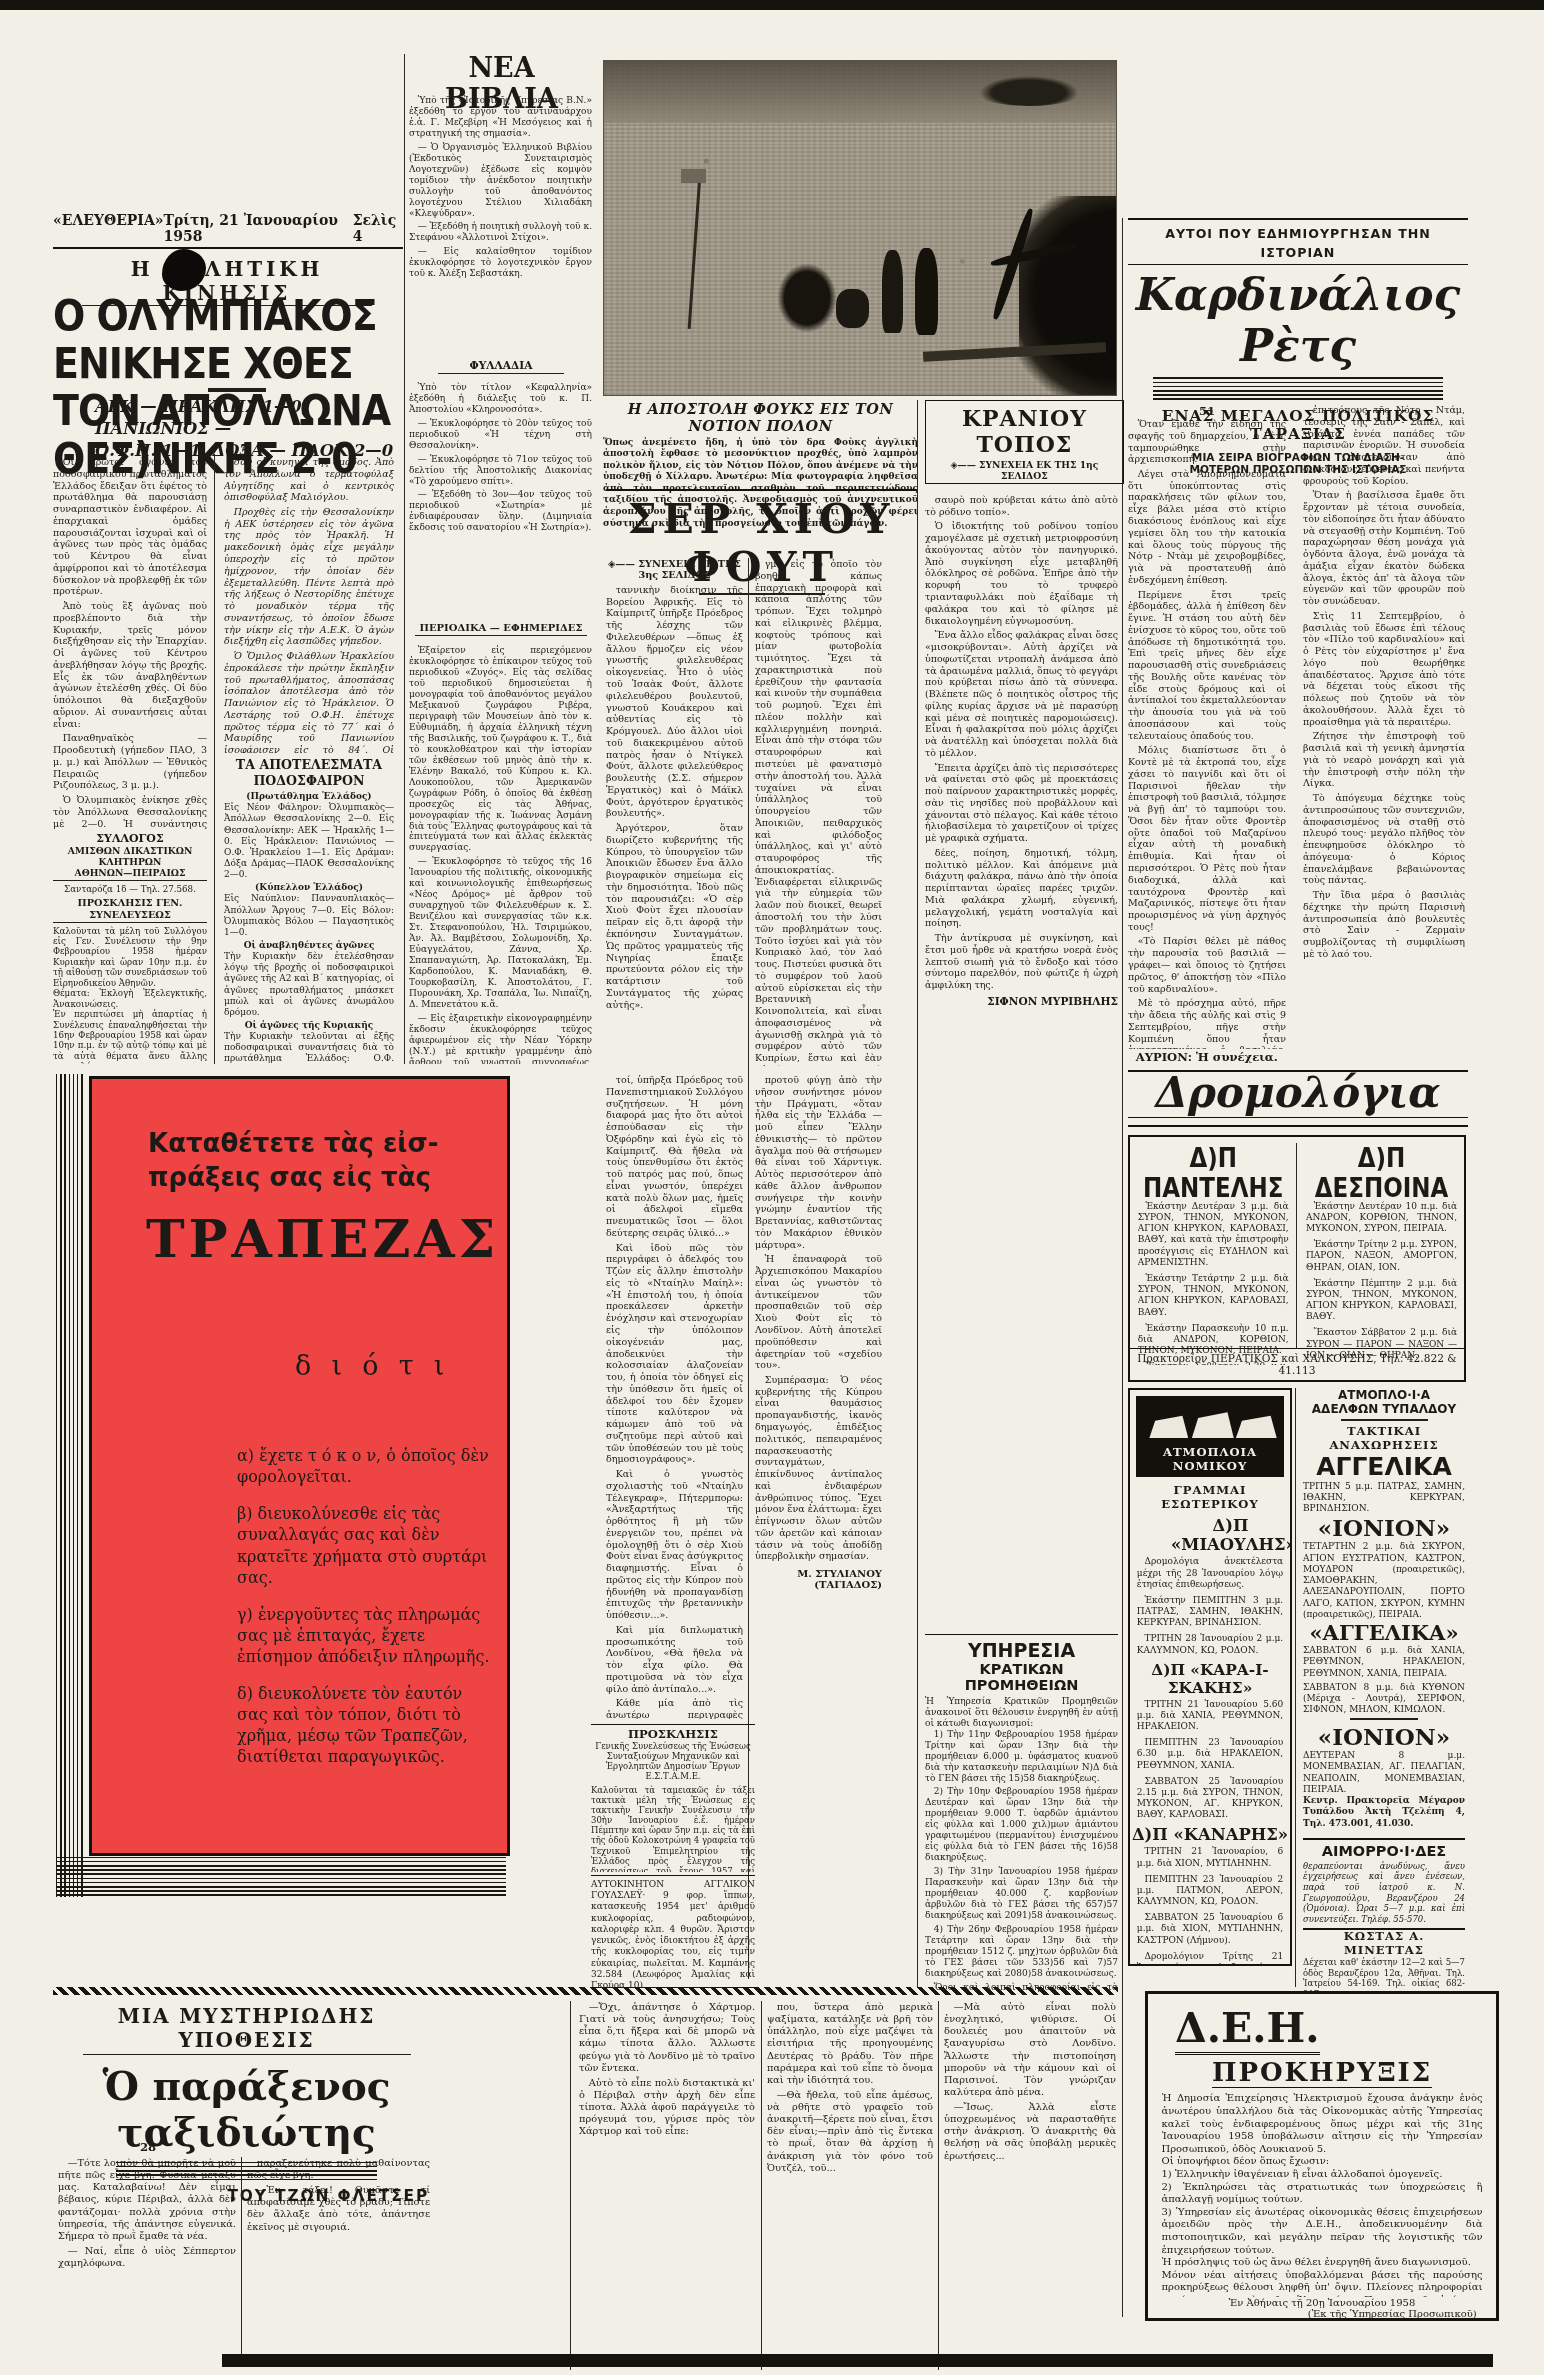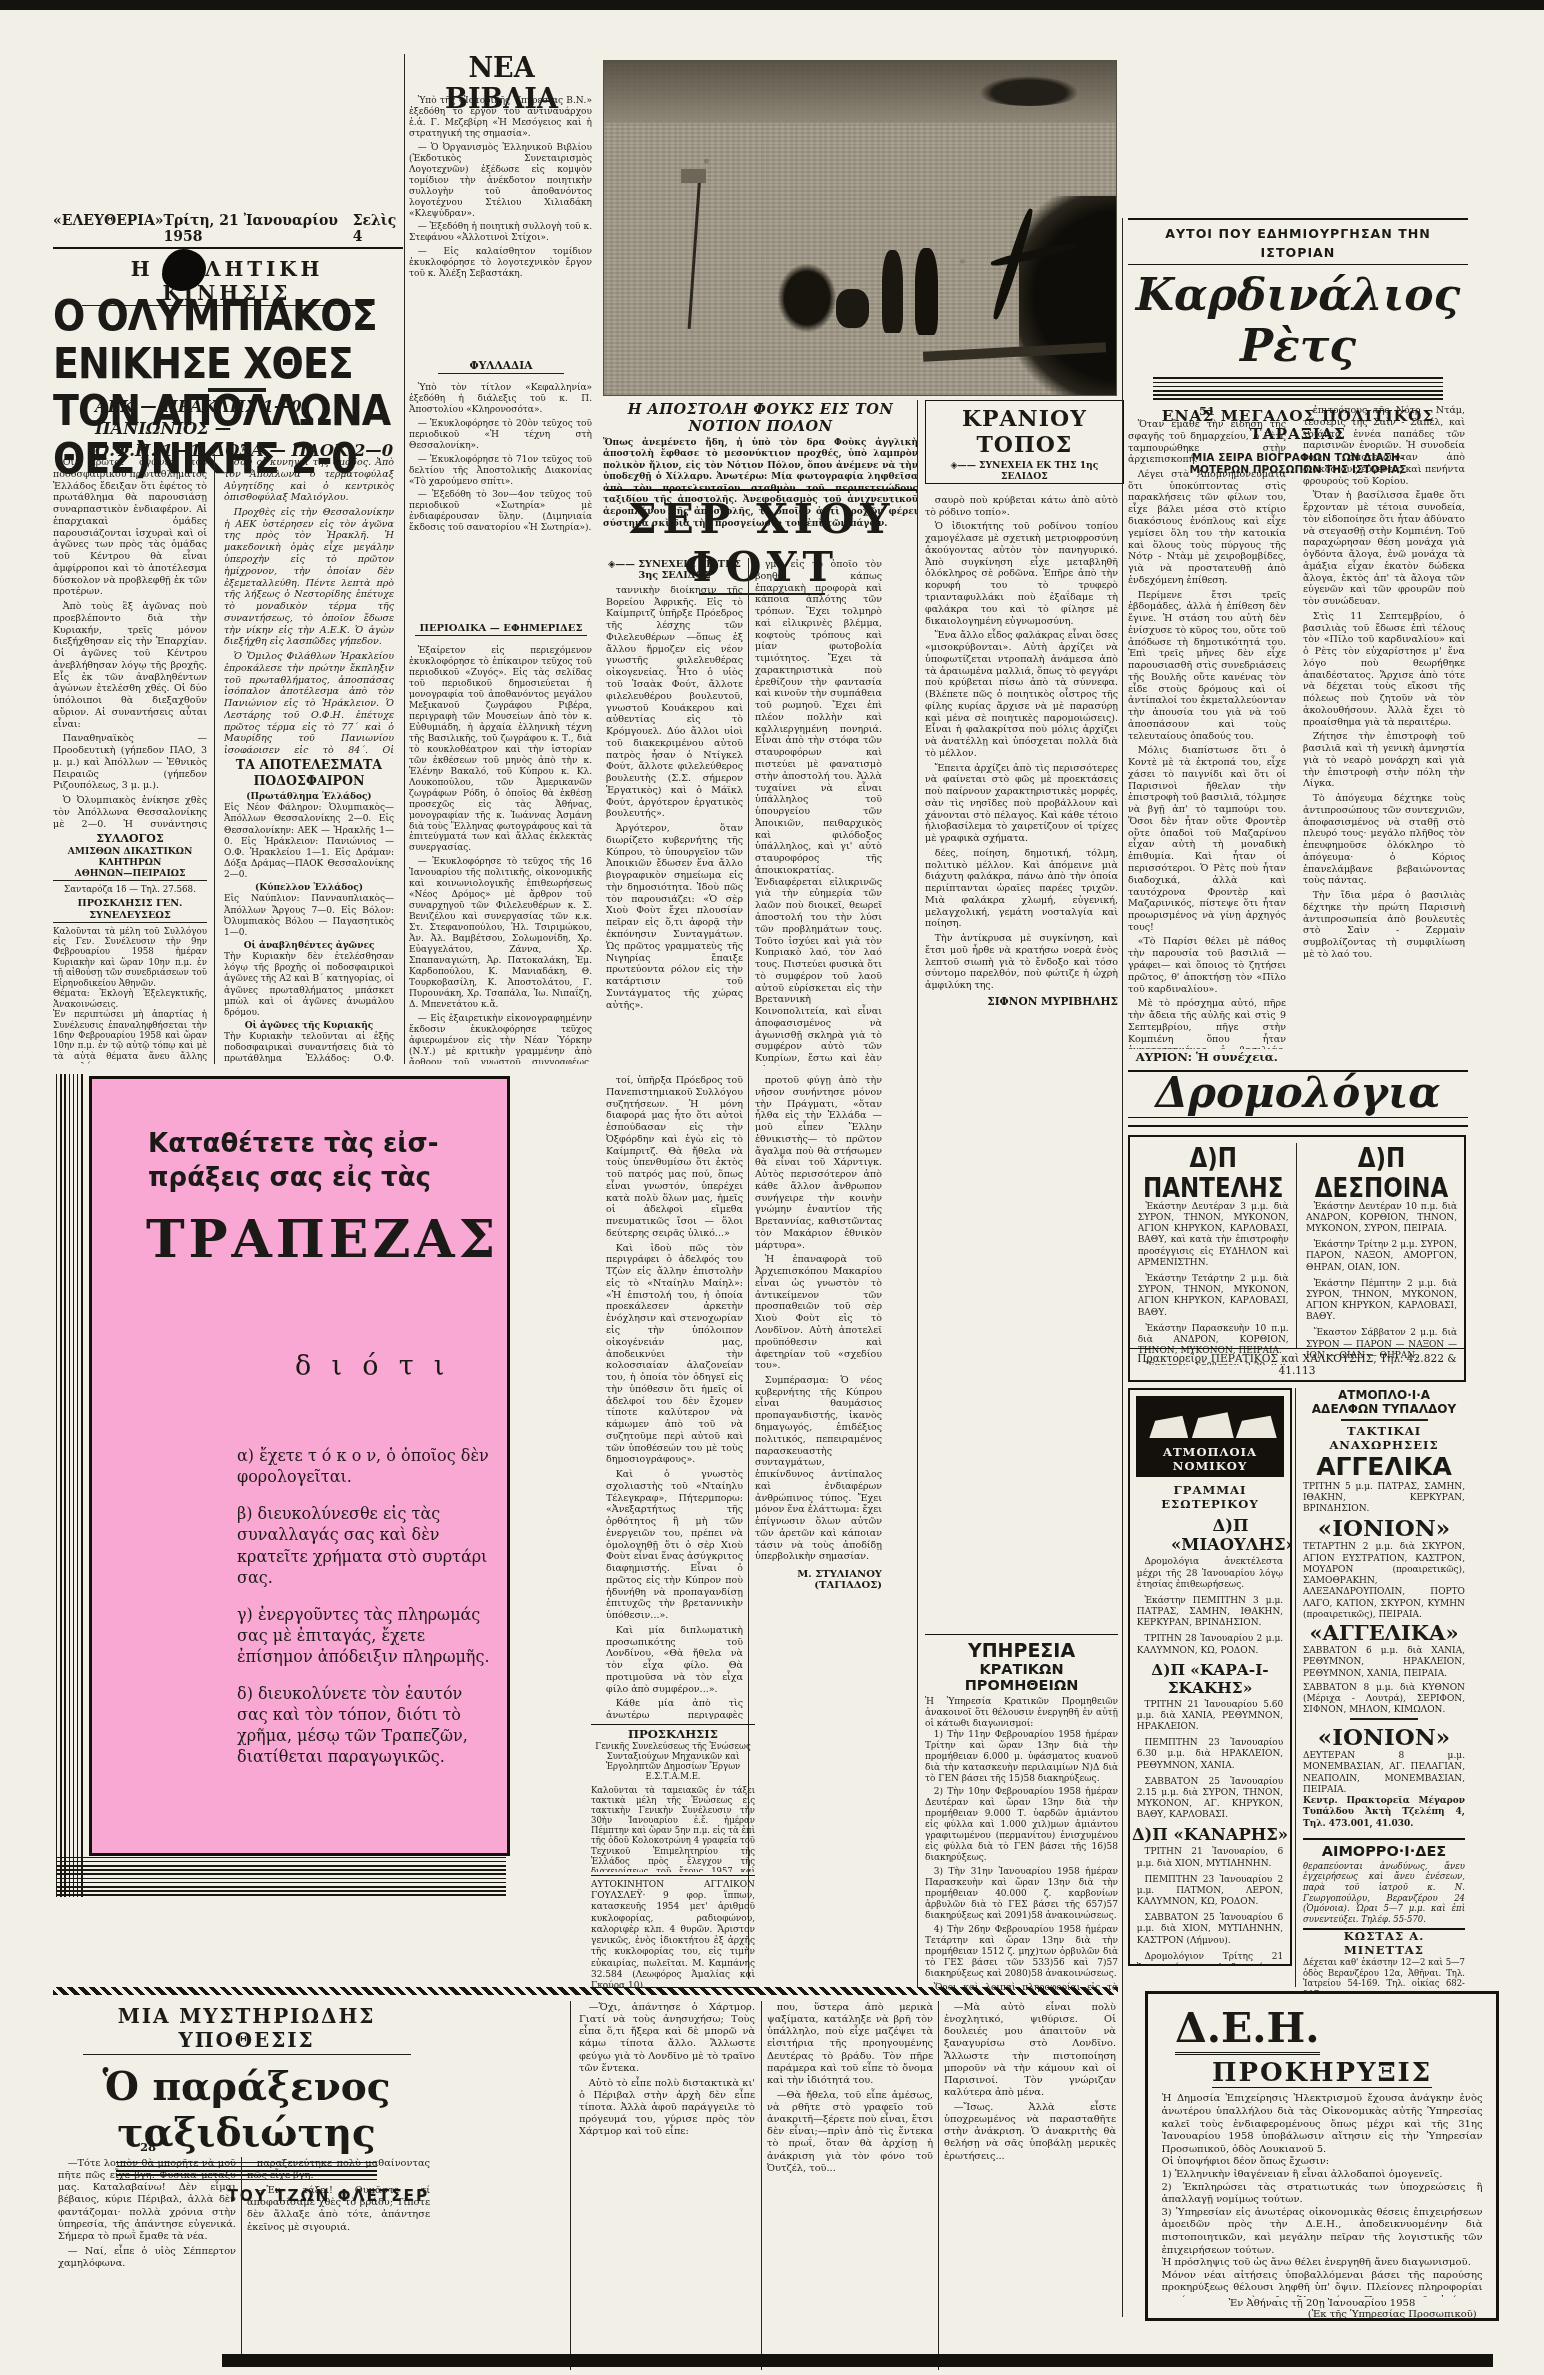--- a/index.html
+++ b/index.html
@@ -157,21 +157,21 @@
         <p>Ἀργότερον, ὅταν διωρίζετο κυβερνήτης τῆς Κύπρου, τὸ ὑπουργεῖον τῶν Ἀποικιῶν ἔδωσεν ἕνα ἄλλο βιογραφικὸν σημείωμα εἰς τὴν δημοσιότητα. Ἰδοὺ πῶς τὸν παρουσιάζει: «Ὁ σὲρ Χιοὺ Φοὺτ ἔχει πλουσίαν πεῖραν εἰς ὅ,τι ἀφορᾷ τὴν ἐκπόνησιν Συνταγμάτων. Ὡς πρῶτος γραμματεὺς τῆς Νιγηρίας ἔπαιξε πρωτεύοντα ρόλον εἰς τὴν κατάρτισιν τοῦ Συντάγματος τῆς χώρας αὐτῆς».</p>
       </div>
   </div>
   <div class="abs bcol j clip" style="left:755px;top:558px;width:127px;height:508px;">
       <p>γμα εἰς τὸ ὁποῖο τὸν βοηθεῖ ἡ κάπως ἐπαρχιακὴ προφορὰ καὶ κάποια ἁπλότης τῶν τρόπων. Ἔχει τολμηρὸ καὶ εἰλικρινὲς βλέμμα, κοφτοὺς τρόπους καὶ μίαν φωτοβολία τιμιότητος. Ἔχει τὰ χαρακτηριστικὰ ποὺ ἐρεθίζουν τὴν φαντασία καὶ κινοῦν τὴν συμπάθεια τοῦ ρωμηοῦ. Ἔχει ἐπὶ πλέον πολλὴν καὶ καλλιεργημένη πονηριά. Εἶναι ἀπὸ τὴν στόφα τῶν σταυροφόρων καὶ πιστεύει μὲ φανατισμὸ στὴν ἀποστολή του. Ἀλλὰ τυχαίνει νὰ εἶναι ὑπάλληλος τοῦ ὑπουργείου τῶν Ἀποικιῶν, πειθαρχικὸς καὶ φιλόδοξος ὑπάλληλος, καὶ γι' αὐτὸ σταυροφόρος τῆς ἀποικιοκρατίας. Ἐνδιαφέρεται εἰλικρινῶς γιὰ τὴν εὐημερία τῶν λαῶν ποὺ διοικεῖ, θεωρεῖ ἀποστολή του τὴν λύσι τῶν προβλημάτων τους. Τοῦτο ἰσχύει καὶ γιὰ τὸν Κυπριακὸ λαό, τὸν λαό τους. Πιστεύει φυσικὰ ὅτι τὸ συμφέρον τοῦ λαοῦ αὐτοῦ εὑρίσκεται εἰς τὴν Βρεταννικὴ Κοινοπολιτεία, καὶ εἶναι ἀποφασισμένος νὰ ἀγωνισθῇ σκληρὰ γιὰ τὸ συμφέρον αὐτὸ τῶν Κυπρίων, ἔστω καὶ ἐὰν αὐτοὶ τὸ ἀντιλαμβάνονται διαφορετικὰ —Ἰσραηλίτας. Προσβλέπει</p>
     </div>
   <div class="abs bcol j clip" style="left:606px;top:1074px;width:137px;height:645px;">
       <p>τοί, ὑπῆρξα Πρόεδρος τοῦ Πανεπιστημιακοῦ Συλλόγου συζητήσεων. Ἡ μόνη διαφορά μας ἦτο ὅτι αὐτοὶ ἐσπούδασαν εἰς τὴν Ὀξφόρδην καὶ ἐγὼ εἰς τὸ Καίμπριτζ. Θὰ ἤθελα νὰ τοὺς ὑπενθυμίσω ὅτι ἐκτὸς τοῦ πατρός μας πού, ὅπως εἶναι γνωστόν, ὑπερέχει κατὰ πολὺ ὅλων μας, ἡμεῖς οἱ ἀδελφοὶ εἴμεθα πνευματικῶς ἴσοι — ὅλοι δεύτερης σειρᾶς ὑλικό...»</p>
       <p>Καὶ ἰδοὺ πῶς τὸν περιγράφει ὁ ἀδελφός του Τζὼν εἰς ἄλλην ἐπιστολὴν εἰς τὸ «Νταίηλυ Μαίηλ»: «Ἡ ἐπιστολή του, ἡ ὁποία προεκάλεσεν ἀρκετὴν ἐνόχλησιν καὶ στενοχωρίαν εἰς τὴν ὑπόλοιπον οἰκογένειάν μας, ἀποδεικνύει τὴν κολοσσιαίαν ἀλαζονείαν του, ἡ ὁποία τὸν ὁδηγεῖ εἰς τὴν ὑπόθεσιν ὅτι ἡμεῖς οἱ ἀδελφοί του δὲν ἔχομεν τίποτε καλύτερον νὰ κάμωμεν ἀπὸ τοῦ νὰ συζητοῦμε περὶ αὐτοῦ καὶ τῶν ὑποθέσεών του μὲ τοὺς δημοσιογράφους».</p>
       <p>Καὶ ὁ γνωστὸς σχολιαστὴς τοῦ «Νταίηλυ Τέλεγκραφ», Πήτερμπορω: «Ἀνεξαρτήτως τῆς ὀρθότητος ἢ μὴ τῶν ἐνεργειῶν του, πρέπει νὰ ὁμολογηθῇ ὅτι ὁ σὲρ Χιοὺ Φοὺτ εἶναι ἕνας ἀσύγκριτος διαφημιστής. Εἶναι ὁ πρῶτος εἰς τὴν Κύπρον ποὺ ἠδυνήθη νὰ προπαγανδίσῃ ἐπιτυχῶς τὴν βρεταννικὴν ὑπόθεσιν...».</p>
-      <p>Καὶ μία διπλωματικὴ προσωπικότης τοῦ Λονδίνου, «Θὰ ἤθελα νὰ τὸν εἶχα φίλο. Θὰ προτιμοῦσα νὰ τὸν εἶχα φίλο ἀπὸ συμφέρον...».</p>
+      <p>Καὶ μία διπλωματικὴ προσωπικότης τοῦ Λονδίνου, «Θὰ ἤθελα νὰ τὸν εἶχα φίλο. Θὰ προτιμοῦσα νὰ τὸν εἶχα φίλο ἀπὸ ἀντίπαλο...».</p>
       <p>Κάθε μία ἀπὸ τὶς ἀνωτέρω περιγραφὲς συμπεριελήφθησαν γιατὶ παρουσιάζουν καὶ μίαν διαφορετικὴν πλευρὰν τοῦ χαρακτῆρος τοῦ νέου κυβερνήτου. Ἡ συνάντησις μαζί του πείθει ὅτι ἔχετε μπροστά σας μίαν ἐντυπωσιακὴ προσωπικότητα. Ἔχει τὸ χάρισμα νὰ εἶναι συμπαθής, πρᾶ-</p>
     </div>
   <div class="abs clip" style="left:755px;top:1074px;width:127px;height:906px;">
     <div class="bcol j">
         <p>προτοῦ φύγῃ ἀπὸ τὴν νῆσον συνήντησε μόνον τὴν Πράγματι, «ὅταν ἦλθα εἰς τὴν Ἑλλάδα —μοῦ εἶπεν Ἕλλην ἐθνικιστὴς— τὸ πρῶτον ἄγαλμα ποὺ θὰ στήσωμεν θὰ εἶναι τοῦ Χάρντιγκ. Αὐτὸς περισσότερον ἀπὸ κάθε ἄλλον ἄνθρωπον συνήγειρε τὴν κοινὴν γνώμην ἐναντίον τῆς Βρεταννίας, καθιστῶντας τὸν Μακάριον ἐθνικὸν μάρτυρα».</p>
         <p>Ἡ ἐπαναφορὰ τοῦ Ἀρχιεπισκόπου Μακαρίου εἶναι ὡς γνωστὸν τὸ ἀντικείμενον τῶν προσπαθειῶν τοῦ σὲρ Χιοὺ Φοὺτ εἰς τὸ Λονδῖνον. Αὐτὴ ἀποτελεῖ προϋπόθεσιν καὶ ἀφετηρίαν τοῦ «σχεδίου του».</p>
         <p>Συμπέρασμα: Ὁ νέος κυβερνήτης τῆς Κύπρου εἶναι θαυμάσιος προπαγανδιστής, ἱκανὸς δημαγωγός, ἐπιδέξιος πολιτικός, πεπειραμένος παρασκευαστὴς συνταγμάτων, ἐπικίνδυνος ἀντίπαλος καὶ ἐνδιαφέρων ἀνθρώπινος τύπος. Ἔχει μόνον ἕνα ἐλάττωμα: ἔχει ἐπίγνωσιν ὅλων αὐτῶν τῶν ἀρετῶν καὶ κάποιαν τάσιν νὰ τοὺς ἀποδίδῃ ὑπερβολικὴν σημασίαν.</p>
       </div>
     <div class="b r" style="font-size:10px;margin-top:5.8px;">Μ. ΣΤΥΛΙΑΝΟΥ (ΤΑΓΙΑΔΟΣ)</div>
   </div>
@@ -331,21 +331,21 @@
 2) Ἐκπληρώσει τὰς στρατιωτικάς των ὑποχρεώσεις ἢ ἀπαλλαγῇ νομίμως τούτων.
 3) Ὑπηρεσίαν εἰς ἀνωτέρας οἰκονομικὰς θέσεις ἐπιχειρήσεων ἁμοειδῶν πρὸς τὴν Δ.Ε.Η., ἀποδεικνυομένην διὰ πιστοποιητικῶν, καὶ μεγάλην πεῖραν τῆς λογιστικῆς τῶν ἐπιχειρήσεων τούτων.
 Ἡ πρόσληψις τοῦ ὡς ἄνω θέλει ἐνεργηθῆ ἄνευ διαγωνισμοῦ.
 Μόνον νέαι αἰτήσεις ὑποβαλλόμεναι βάσει τῆς παρούσης προκηρύξεως θέλουσι ληφθῆ ὑπ' ὄψιν. Πλείονες πληροφορίαι παρέχονται παρὰ τῆς Ὑπηρεσίας Προσωπικοῦ ἑκάστην Δευτέραν, Τετάρτην, Παρασκευὴν καὶ ὥραν 11.00 ἕως 12.00 μ.</div>
     <div class="c" style="font-size:10px;">Ἐν Ἀθήναις τῇ 20ῃ Ἰανουαρίου 1958</div>
     <div class="r" style="font-size:10px;padding-right:19.3px;">(Ἐκ τῆς Ὑπηρεσίας Προσωπικοῦ)</div>
   </div>
 
   <div class="abs wavy" style="left:56px;top:1074px;width:27px;height:823px;background:repeating-linear-gradient(90deg,#191711 0 1.5px,transparent 1.5px 4.2px);"></div>
   <div class="abs wavy" style="left:56px;top:1854px;width:450px;height:42px;"></div>
-  <div class="abs" style="left:89px;top:1076px;width:415px;height:774px;border:3.9px solid #14110c;background:#f9a8d4;">
+  <div class="abs" style="left:89px;top:1076px;width:415px;height:774px;border:3.9px solid #14110c;background:#ef4444;">
     <div class="sans b" style="font-size:26px;line-height:1.3;margin:48px 0 0 56px;">
       <span style="display:block;">Καταθέτετε τὰς εἰσ-</span>
       <span style="display:block;">πράξεις σας εἰς τὰς</span>
     </div>
     <div class="b" style="font-size:52px;letter-spacing:3.9px;margin:13.5px 0 0 54px;">ΤΡΑΠΕΖΑΣ</div>
     <div style="font-size:27px;letter-spacing:5.8px;margin:81px 0 0 203px;">δ ι ό τ ι</div>
     <div style="font-size:16px;line-height:1.32;margin:64px 15.4px 0 145px;">
         <p>α) ἔχετε τ ό κ ο ν, ὁ ὁποῖος δὲν φορολογεῖται.</p>
         <p>β) διευκολύνεσθε εἰς τὰς συναλλαγάς σας καὶ δὲν κρατεῖτε χρήματα στὸ συρτάρι σας.</p>
         <p>γ) ἐνεργοῦντες τὰς πληρωμάς σας μὲ ἐπιταγάς, ἔχετε ἐπίσημον ἀπόδειξιν πληρωμῆς.</p>

